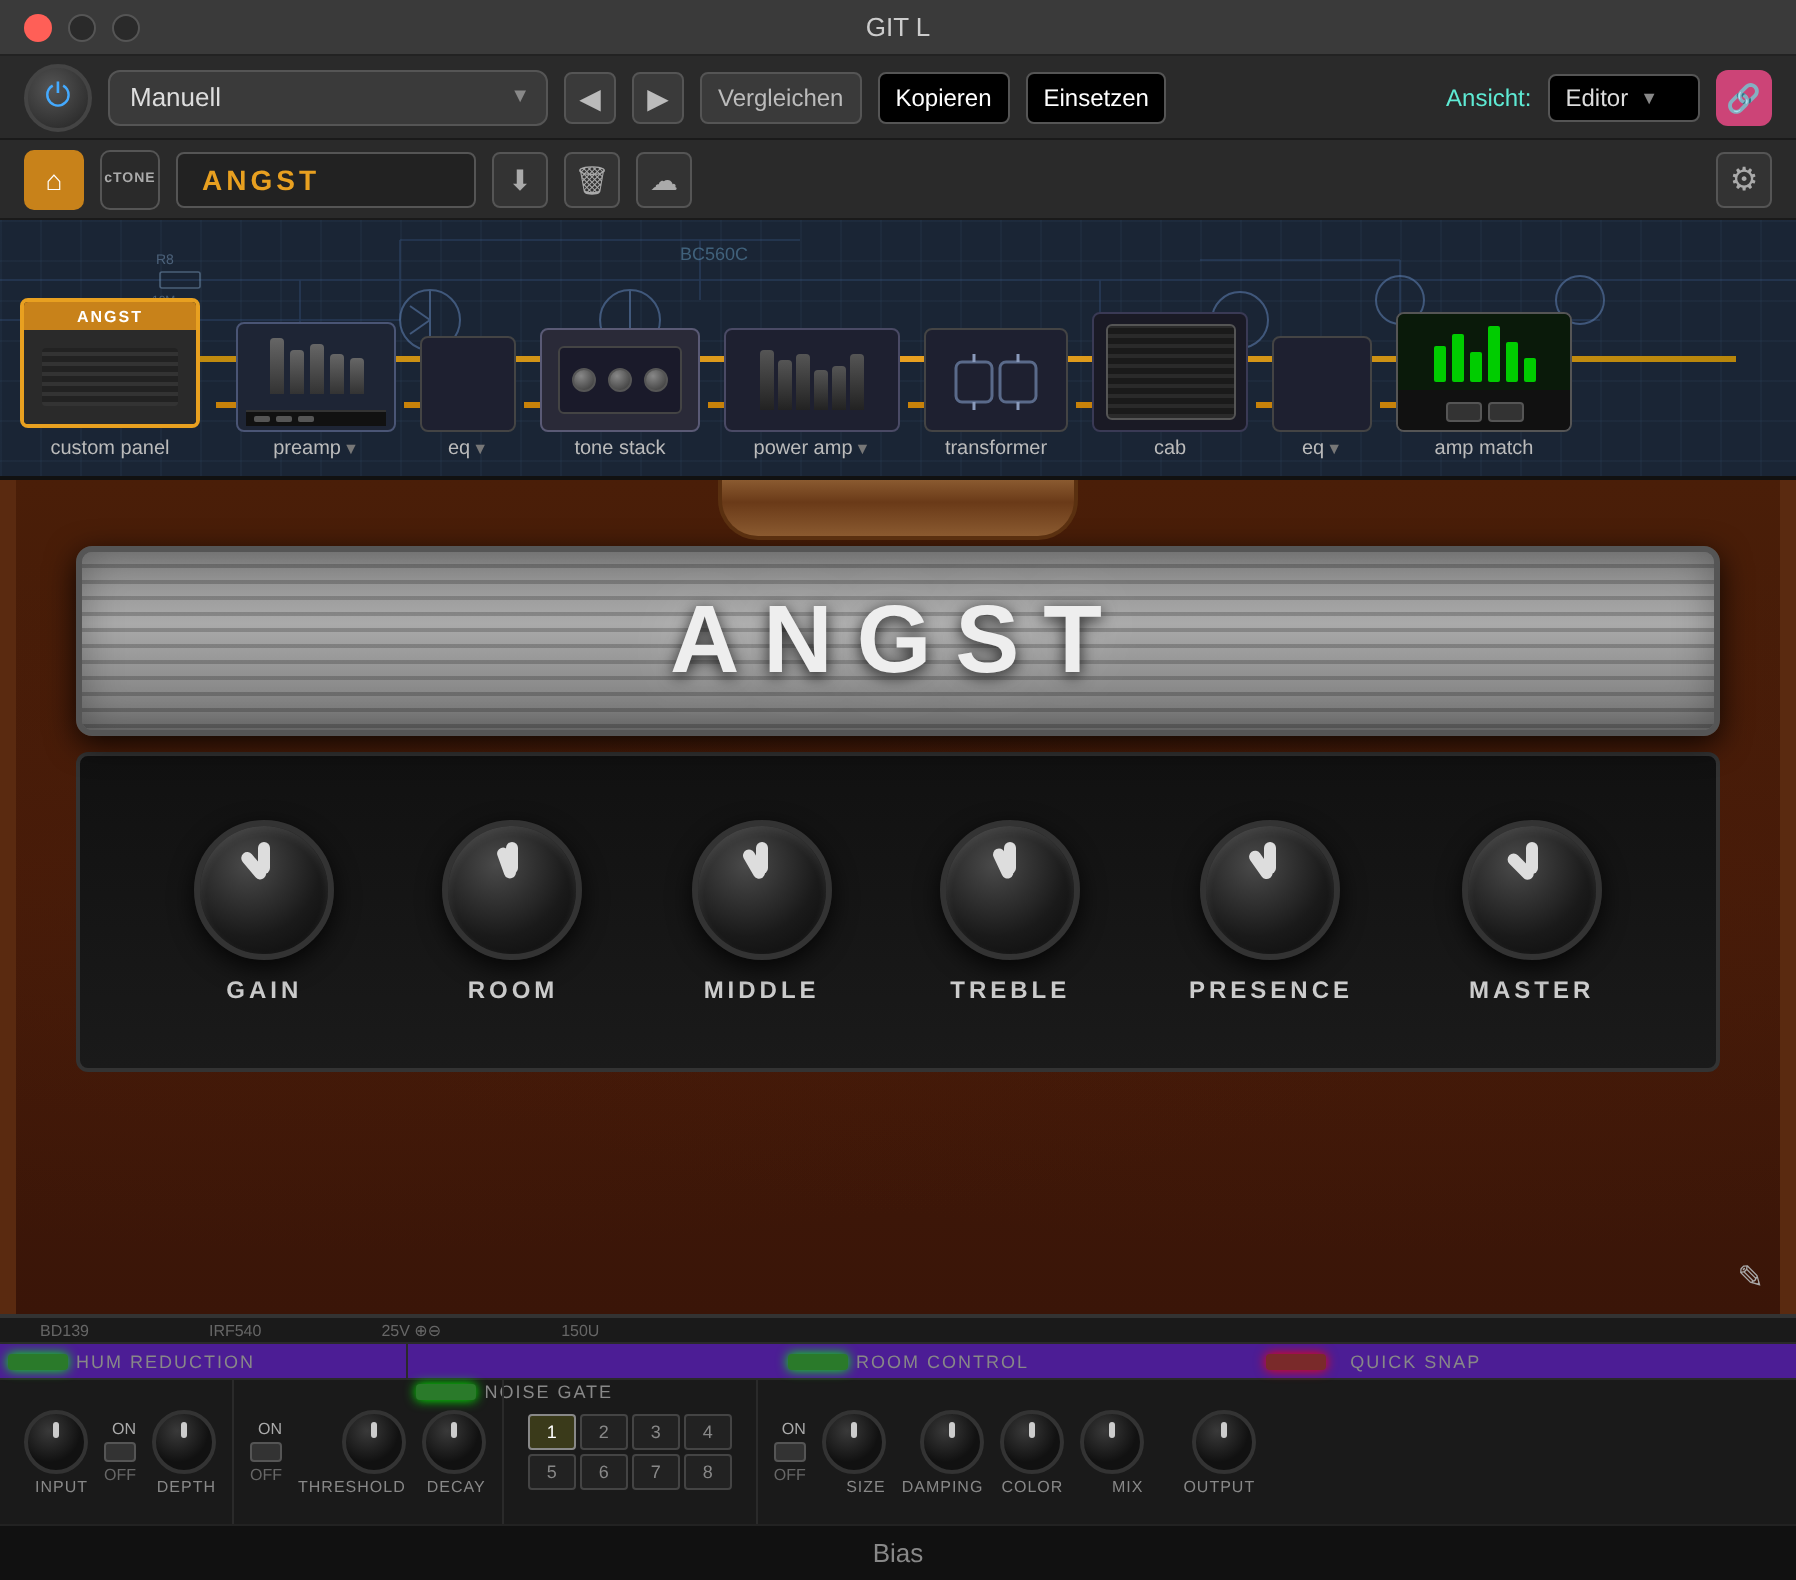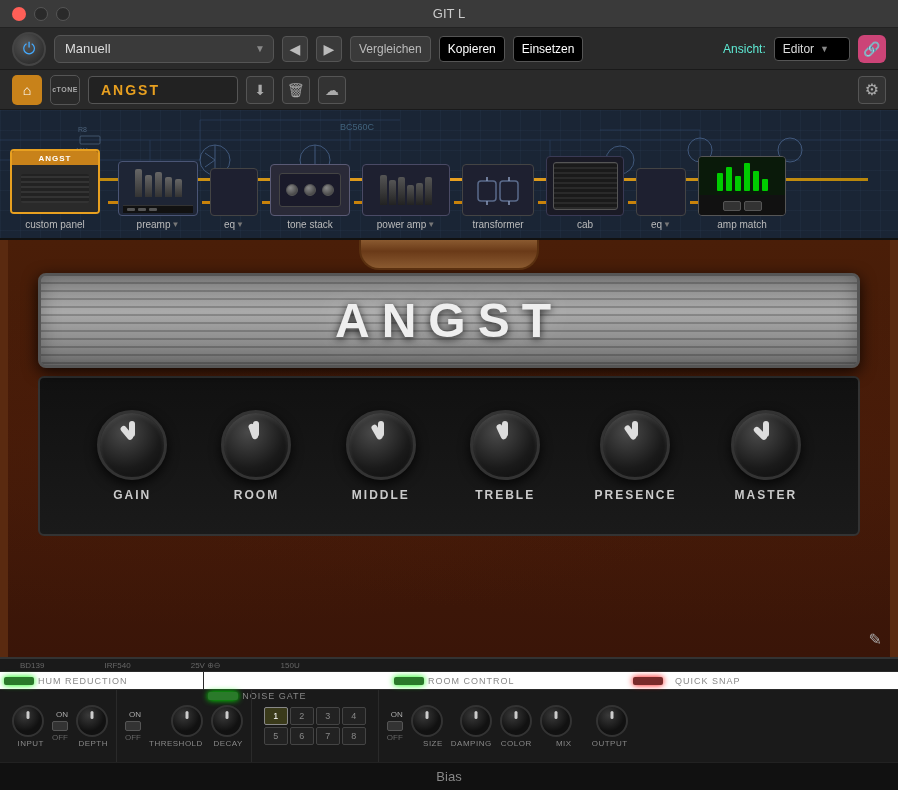--- a/index.html
+++ b/index.html
@@ -422,21 +422,21 @@
     .fx-strip {
       background: #1a1a1a;
       height: 105px;
       border-top: 2px solid #333;
       display: flex;
       flex-direction: column;
     }
     .fx-labels-row {
       display: flex;
       height: 18px;
-      background: #ffffff;
+      background: #4c1d95;
       border-bottom: 1px solid #2a2a2a;
     }
     .fx-section {
       display: flex;
       align-items: center;
       flex: 1;
       border-right: 1px solid #2a2a2a;
     }
     .fx-section:last-child { border-right: none; }
     .fx-led {

